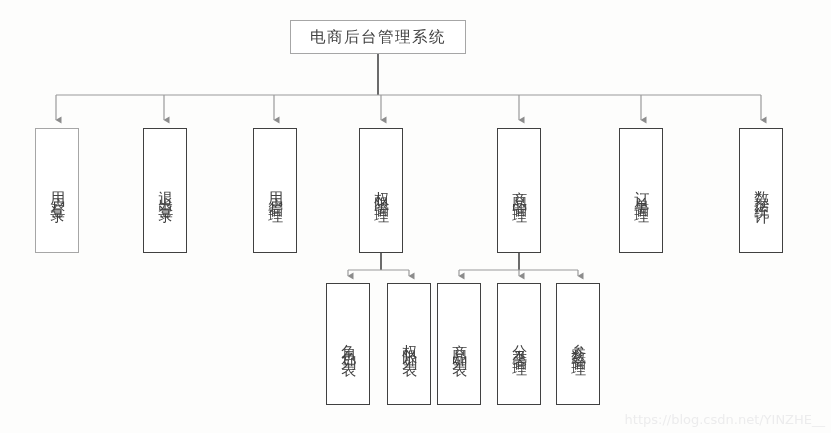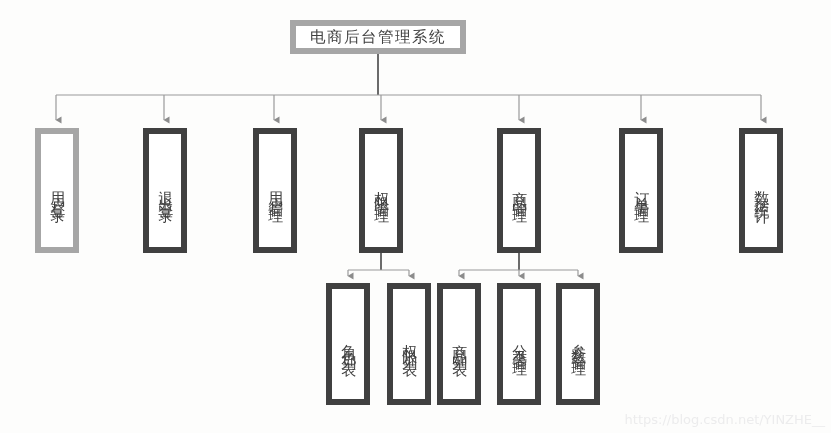--- a/index.html
+++ b/index.html
@@ -21,21 +21,21 @@
     left: 0;
     top: 0;
     width: 831px;
     height: 433px;
     pointer-events: none;
   }
   .node {
     position: absolute;
     box-sizing: border-box;
     background: #ffffff;
-    border: 6px solid #404040;
+    border: 1px solid #404040;
     display: flex;
     align-items: center;
     justify-content: center;
     color: #3a3a3a;
     font-family: Liberation Serif, serif;
   }
   .node.gray {
     border-color: #a6a6a6;
   }
   .node .label {

